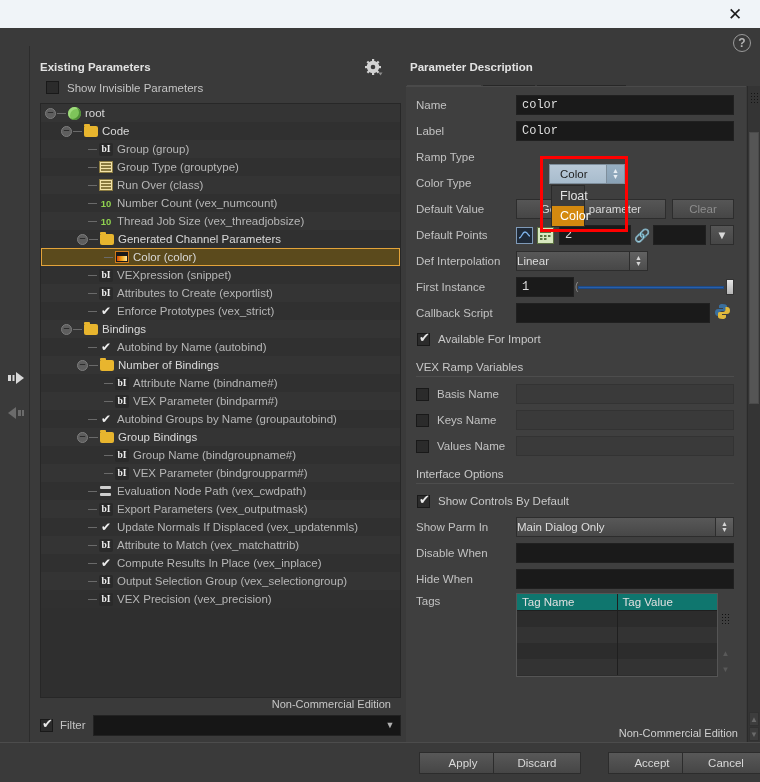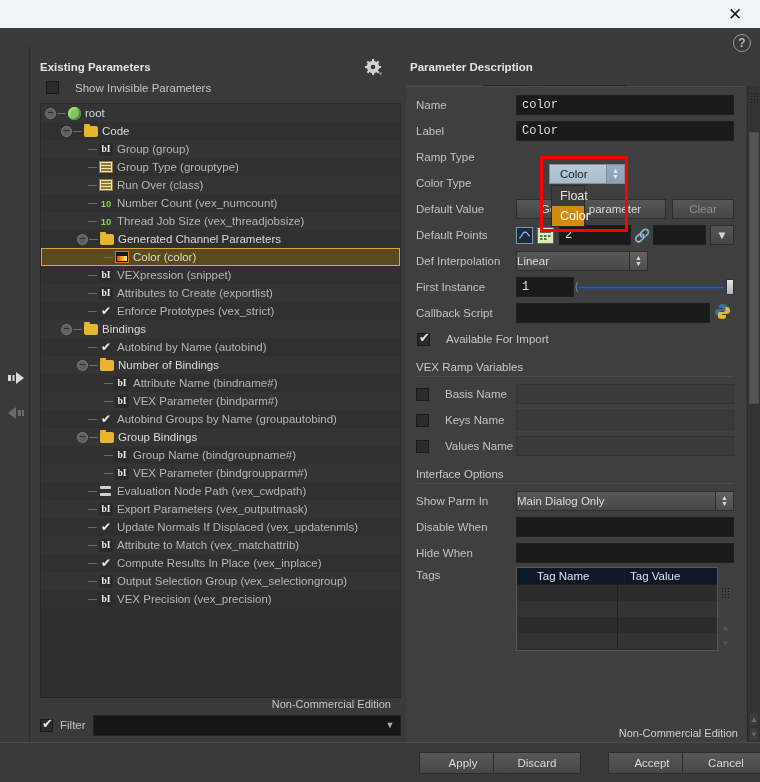--- a/index.html
+++ b/index.html
@@ -68,21 +68,21 @@
   
   .cbx {
     width:13px; height:13px; background:#2b2b2b;
     border:1px solid #191919; display:inline-block; vertical-align:middle;
     position:relative; flex:0 0 auto;
   }
   .cbx.on::after {
     content:"✔"; position:absolute; left:0px; top:-4px;
     font-size:13px; color:#e8e8e8; line-height:16px; width:13px; text-align:center;
   }
-  .cbx-row { display:flex; align-items:center; gap:16px; }
+  .cbx-row { display:flex; align-items:center; gap:8px; }
 
   .show-invis { padding:0 0 6px 10px; }
   .show-invis span { color:#c4c4c4; }
 
   
   .tree {
     position:absolute; left:4px; right:0px; top:44px; bottom:44px;
     background:#2f2f2f; border:1px solid #272727; overflow:hidden;
   }
   .trow {
@@ -213,21 +213,21 @@
   
   .sld { flex:1; height:20px; position:relative; margin-left:2px;}
   .sld .track { position:absolute; left:2px; right:10px; top:9px; height:3px;
      background:#2a5fa8; border:1px solid #1d4a86;}
   .sld .knob { position:absolute; right:0; top:2px; width:8px; height:16px;
      background:linear-gradient(#e6e6e6,#b4b4b4); border:1px solid #333;}
   .sld .lcap { position:absolute; left:-1px; top:4px; color:#8c8c8c; font-size:10px;}
 
   
   .tagtable { flex:1; background:#2e2e2e; border:1px solid #555; height:84px; position:relative;}
-  .taghd { display:flex; height:17px; background:#0f172a; border-bottom:1px solid #1f1f1f;padding-left:15px;}
+  .taghd { display:flex; height:17px; background:#0f766e; border-bottom:1px solid #1f1f1f;}
   .taghd div { flex:1; padding-left:5px; line-height:16px; font-size:11.5px; color:#e0e0e0;}
   .taghd div:first-child { border-right:1px solid #1f1f1f;}
   .tagrow { height:16px; display:flex; }
   .tagrow div { flex:1;}
   .tagrow div:first-child { border-right:1px solid #1f1f1f;}
   .tagrow:nth-child(odd){ background:#333;}
   .tagrow:nth-child(even){ background:#2c2c2c;}
   .tagside { width:16px; flex:0 0 auto; position:relative;}
   .grip { position:absolute; left:3px; top:20px; width:9px; height:11px;
      background-image: radial-gradient(#111 35%, transparent 36%);
@@ -616,20 +616,24 @@
           <div class="flbl cbx-row">
             <span class="cbx"></span>
             <span>Values Name</span>
           </div>
           <div class="fin grey"></div>
         </div>
 
         <div class="section-hd">Interface Options</div>
         <div class="hr"></div>
 
+        <div class="frow cbx-row" style="padding-left:1px;">
+          <span class="cbx on"></span>
+          <span>Show Controls By Default</span>
+        </div>
 
         <div class="frow">
           <div class="flbl">Show Parm In</div>
           <div class="combo" style="flex:1;">
             <span>Main Dialog Only</span>
             <span class="spin">▲<br>▼</span>
           </div>
         </div>
 
         <div class="frow">

